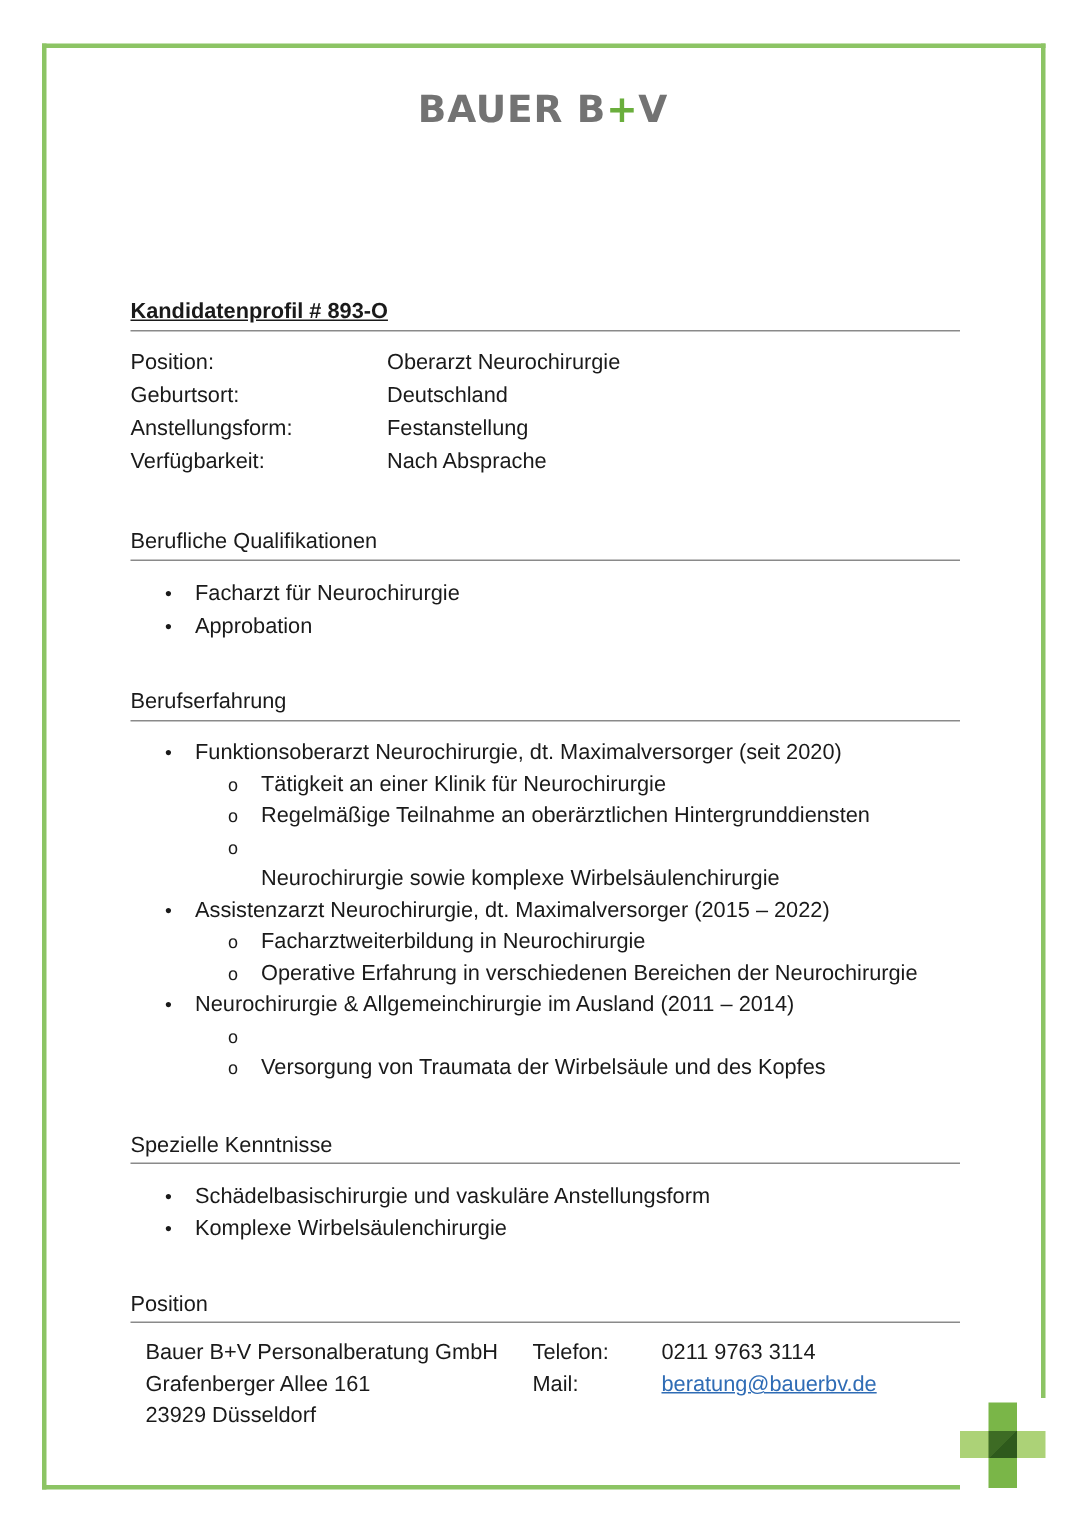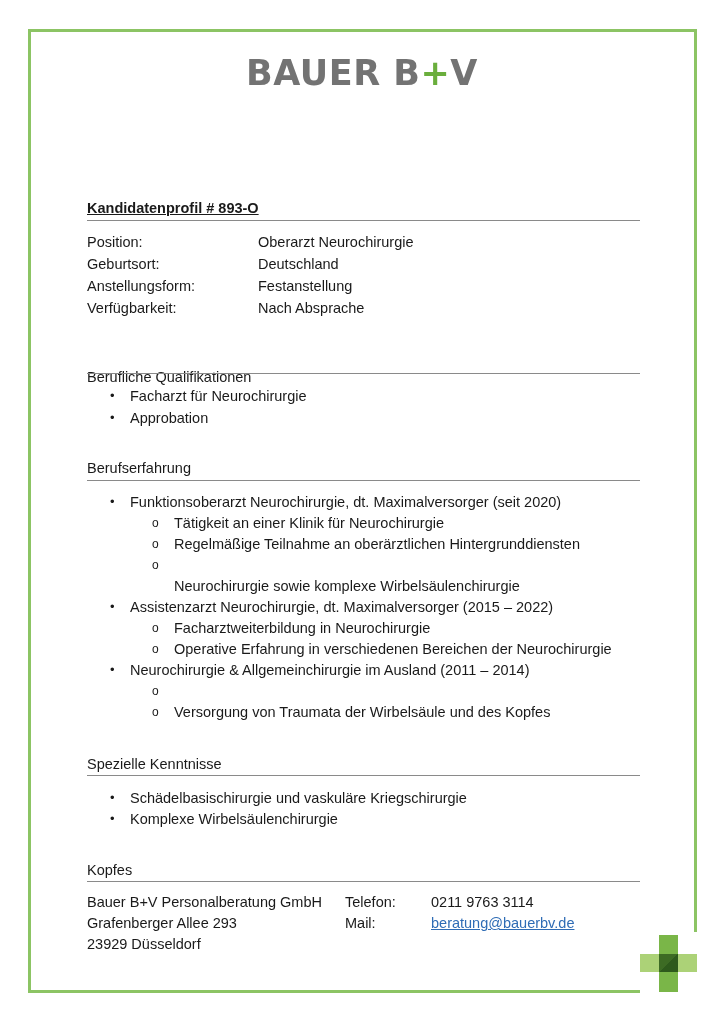--- a/index.html
+++ b/index.html
@@ -4,21 +4,21 @@
 <style>
   html, body { margin:0; padding:0; background:#ffffff; }
   body { width:724px; height:1024px; position:relative; overflow:hidden;
          font-family:"Liberation Sans", sans-serif; color:#1a1a1a; }
   .frame-top { position:absolute; left:28px; top:29px; width:669px; height:3px; background:#8cc464; }
   .frame-left { position:absolute; left:28px; top:29px; width:3px; height:964px; background:#8cc464; }
   .frame-right { position:absolute; left:694px; top:29px; width:3px; height:903px; background:#8cc464; }
   .frame-bottom { position:absolute; left:28px; top:990px; width:612px; height:3px; background:#8cc464; }
 
   .logo { position:absolute; left:0; width:724px; top:56px; text-align:center;
-          font-family:"DejaVu Sans", sans-serif; font-weight:bold; font-size:35px;
+          font-family:"DejaVu Sans", sans-serif; font-weight:bold; font-size:25px;
           color:#737373; letter-spacing:0.5px; line-height:34px; }
   .logo .plus { color:#6aae3c; }
 
   .cross { position:absolute; }
   .cross .v { position:absolute; left:659px; top:935px; width:19px; height:57px; background:#7ab648; }
   .cross .h { position:absolute; left:640px; top:954px; width:57px; height:18px; background:#a8d070; opacity:0.95; }
   .cross .c { position:absolute; left:659px; top:954px; width:19px; height:18px;
               background:linear-gradient(135deg,#3d6b24 0%,#3d6b24 50%,#2e5a1c 50%,#2e5a1c 100%); }
 
   .content { position:absolute; left:87px; top:0; width:553px; }
@@ -27,21 +27,21 @@
   .kv { position:absolute; left:0; font-size:14.5px; line-height:18px; }
   .kv .k { position:absolute; left:0; white-space:nowrap; }
   .kv .v { position:absolute; left:171px; white-space:nowrap; }
   .sec { position:absolute; left:0; font-size:14.5px; line-height:18px; white-space:nowrap; }
   .li { position:absolute; font-size:14.5px; line-height:18px; white-space:nowrap; }
   .li .b { position:absolute; left:-19px; top:0; }
   .lvl1 { left:43px; }
   .lvl2 { left:87px; }
   .lvl1 .b { left:-20px; font-size:13px; }
   .lvl2 .b { left:-22px; font-size:12px; }
-  .contact { position:absolute; font-size:14.5px; line-height:21px; white-space:nowrap; }
+  .contact { position:absolute; font-size:14.5px; line-height:21px; white-space:nowrap;margin-left:10px; }
   .link { color:#2f6cb5; text-decoration:underline; }
 </style>
 </head>
 <body>
 
 <div class="frame-top"></div>
 <div class="frame-left"></div>
 <div class="frame-right"></div>
 <div class="frame-bottom"></div>
 
@@ -67,21 +67,21 @@
   </div>
   <div class="kv" style="top:277px">
     <span class="k">Anstellungsform:</span>
     <span class="v">Festanstellung</span>
   </div>
   <div class="kv" style="top:299px">
     <span class="k">Verfügbarkeit:</span>
     <span class="v">Nach Absprache</span>
   </div>
 
-  <div class="sec" style="top:368px">Berufliche Qualifikationen</div>
+  <div class="sec" style="top:352px">Berufliche Qualifikationen</div>
   <div class="rule" style="top:373px"></div>
   <div class="li lvl1" style="top:387px"><span class="b">•</span><span>Facharzt für Neurochirurgie</span></div>
   <div class="li lvl1" style="top:409px"><span class="b">•</span><span>Approbation</span></div>
 
   <div class="sec" style="top:459px">Berufserfahrung</div>
   <div class="rule" style="top:480px"></div>
 
   <div class="li lvl1" style="top:493px"><span class="b">•</span><span>Funktionsoberarzt Neurochirurgie, dt. Maximalversorger (seit 2020)</span></div>
   <div class="li lvl2" style="top:514px"><span class="b">o</span><span>Tätigkeit an einer Klinik für Neurochirurgie</span></div>
   <div class="li lvl2" style="top:535px"><span class="b">o</span><span>Regelmäßige Teilnahme an oberärztlichen Hintergrunddiensten</span></div>
@@ -91,27 +91,27 @@
   <div class="li lvl1" style="top:598px"><span class="b">•</span><span>Assistenzarzt Neurochirurgie, dt. Maximalversorger (2015 – 2022)</span></div>
   <div class="li lvl2" style="top:619px"><span class="b">o</span><span>Facharztweiterbildung in Neurochirurgie</span></div>
   <div class="li lvl2" style="top:640px"><span class="b">o</span><span>Operative Erfahrung in verschiedenen Bereichen der Neurochirurgie</span></div>
 
   <div class="li lvl1" style="top:661px"><span class="b">•</span><span>Neurochirurgie &amp; Allgemeinchirurgie im Ausland (2011 – 2014)</span></div>
   <div class="li lvl2" style="top:682px"><span class="b">o</span></div>
   <div class="li lvl2" style="top:703px"><span class="b">o</span><span>Versorgung von Traumata der Wirbelsäule und des Kopfes</span></div>
 
   <div class="sec" style="top:755px">Spezielle Kenntnisse</div>
   <div class="rule" style="top:775px"></div>
-  <div class="li lvl1" style="top:789px"><span class="b">•</span><span>Schädelbasischirurgie und vaskuläre Kriegschirurgie</span></div>
+  <div class="li lvl1" style="top:789px"><span class="b">•</span><span>Schädelbasischirurgie und vaskuläre Anstellungsform</span></div>
   <div class="li lvl1" style="top:810px"><span class="b">•</span><span>Komplexe Wirbelsäulenchirurgie</span></div>
 
-  <div class="sec" style="top:861px">Kopfes</div>
+  <div class="sec" style="top:861px">Position</div>
   <div class="rule" style="top:881px"></div>
 
   <div class="contact" style="left:0; top:892px">Bauer B+V Personalberatung GmbH</div>
-  <div class="contact" style="left:0; top:913px">Grafenberger Allee 293</div>
+  <div class="contact" style="left:0; top:913px">Grafenberger Allee 161</div>
   <div class="contact" style="left:0; top:934px">23929 Düsseldorf</div>
 
   <div class="contact" style="left:258px; top:892px">Telefon:</div>
   <div class="contact" style="left:344px; top:892px">0211 9763 3114</div>
   <div class="contact" style="left:258px; top:913px">Mail:</div>
   <a class="contact link" style="left:344px; top:913px">beratung@bauerbv.de</a>
 </div>
 
 </body></html>

